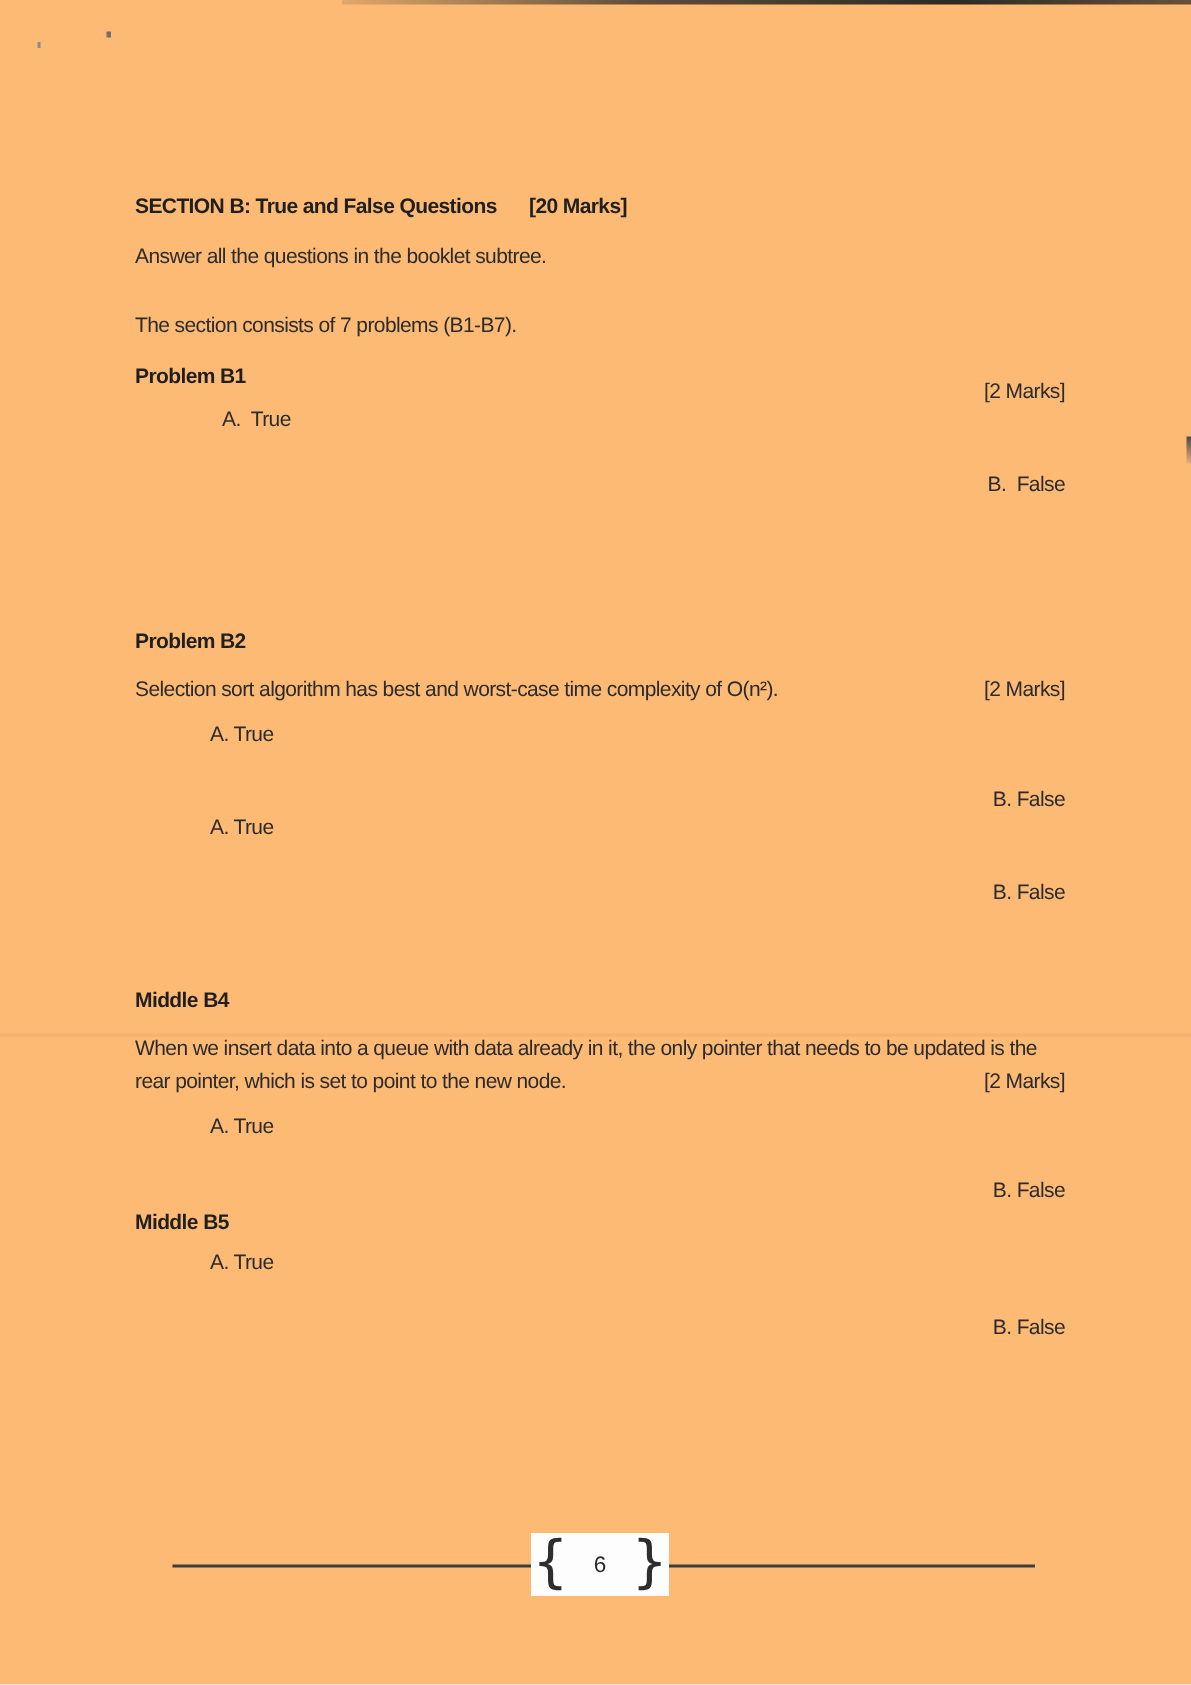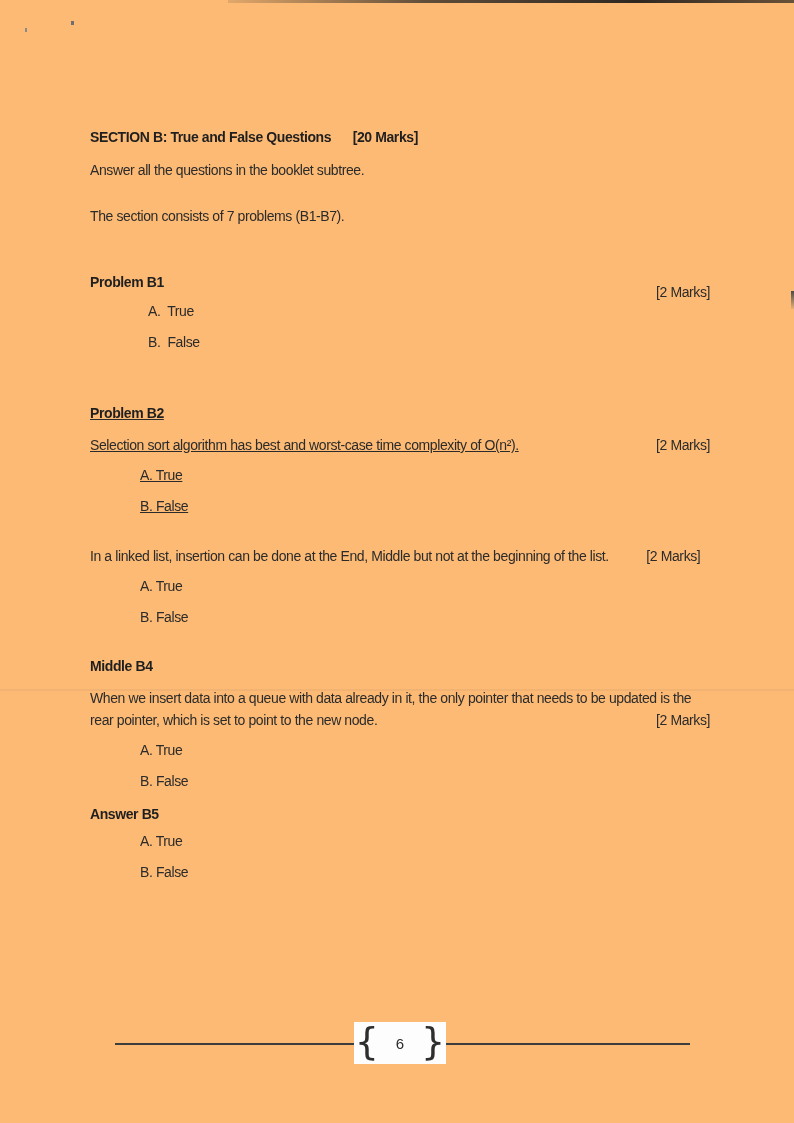--- a/index.html
+++ b/index.html
@@ -32,36 +32,36 @@
 
   
   .sec-header { position: absolute; left: 90px; top: 129px; font-weight: 700; color: #1f1f1f; white-space: nowrap; }
   .sec-header .sec-marks { margin-left: 18px; }
   .inst { position: absolute; left: 90px; white-space: nowrap; }
   .inst-1 { top: 162px; }
   .inst-2 { top: 208px; }
 
   
   .problem { position: absolute; left: 90px; width: 620px; }
-  .problem-b1 { top: 274px; }
-  .problem-b2 { top: 405px; text-decoration: underline; }
+  .problem-b1 { top: 242px; }
+  .problem-b2 { top: 419px; }
   .problem-b3 { top: 532px; }
   .problem-b4 { top: 658px; }
   .problem-b5 { top: 806px; }
 
   .p-title { font-weight: 700; color: #1f1f1f; line-height: 16px; white-space: nowrap; }
   .p-body { position: relative; margin-top: 13px; }
   .stmt-line { white-space: nowrap; line-height: 22px; }
   .marks-abs { position: absolute; right: 0; bottom: 0; line-height: 22px; white-space: nowrap; }
   .marks-in { margin-left: 34px; }
 
   .options { margin-top: 11px; padding-left: 50px; }
   .options.wide { padding-left: 58px; }
   .option { line-height: 16px; white-space: nowrap; }
-  .option + .option { margin-top: 15px; }
+  .option + .option { margin-top: 27px; text-align: right; }
 
   
   .footer-rule { position: absolute; left: 115px; top: 1043px; width: 575px; height: 2px; background: #3d3d3d; }
   .footer-center {
     position: absolute; left: 354px; top: 1022px; width: 92px; height: 42px;
     background: #fdfdfd; display: flex; align-items: center; justify-content: center; gap: 10px;
   }
   .brace {
     font-family: "DejaVu Sans", sans-serif; font-size: 38px; line-height: 1;
     color: #2e2e2e; letter-spacing: 0; padding-bottom: 4px;
@@ -103,47 +103,41 @@
       <div class="stmt-line">Selection sort algorithm has best and worst-case time complexity of O(n²).</div>
       <span class="marks-abs">[2 Marks]</span>
     </div>
     <div class="options">
       <div class="option">A. True</div>
       <div class="option">B. False</div>
     </div>
   </section>
 
   <section class="problem problem-b3">
-    <div class="p-body">
-      <div class="stmt-line">
-        <span>In a linked list, insertion can be done at the End, Middle but not at the beginning of the list.</span>
-        <span class="marks-in">[2 Marks]</span>
-      </div>
-    </div>
     <div class="options">
       <div class="option">A. True</div>
       <div class="option">B. False</div>
     </div>
   </section>
 
   <section class="problem problem-b4">
     <div class="p-title">Middle B4</div>
     <div class="p-body">
       <div class="stmt-line">When we insert data into a queue with data already in it, the only pointer that needs to be updated is the</div>
       <div class="stmt-line">rear pointer, which is set to point to the new node.</div>
       <span class="marks-abs">[2 Marks]</span>
     </div>
     <div class="options">
       <div class="option">A. True</div>
       <div class="option">B. False</div>
     </div>
   </section>
 
   <section class="problem problem-b5">
-    <div class="p-title">Answer B5</div>
+    <div class="p-title">Middle B5</div>
     <div class="options">
       <div class="option">A. True</div>
       <div class="option">B. False</div>
     </div>
   </section>
 
   <div class="footer-rule"></div>
   <div class="footer-center">
     <span class="brace">{</span>
     <span class="page-num">6</span>

